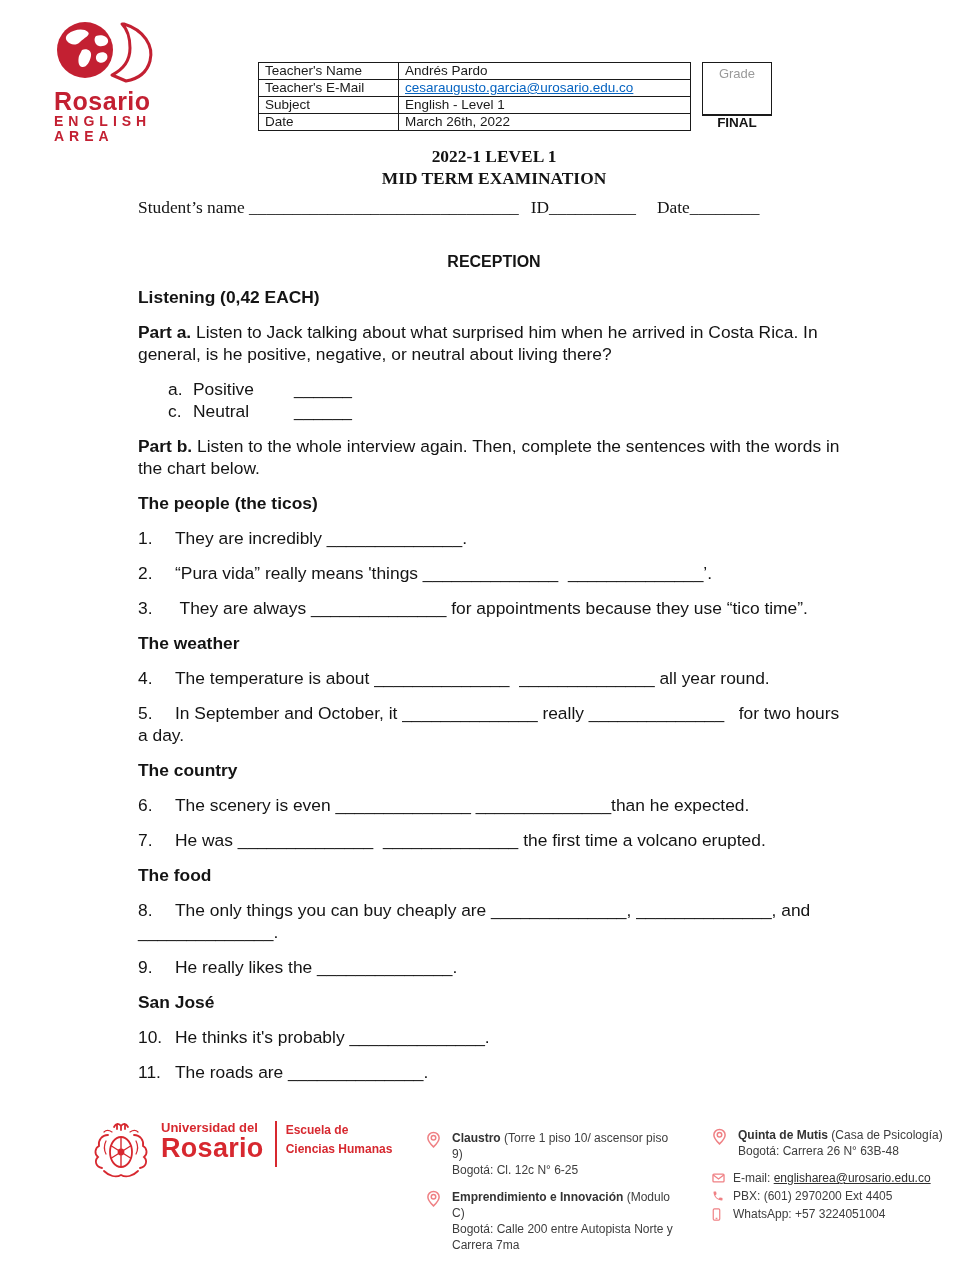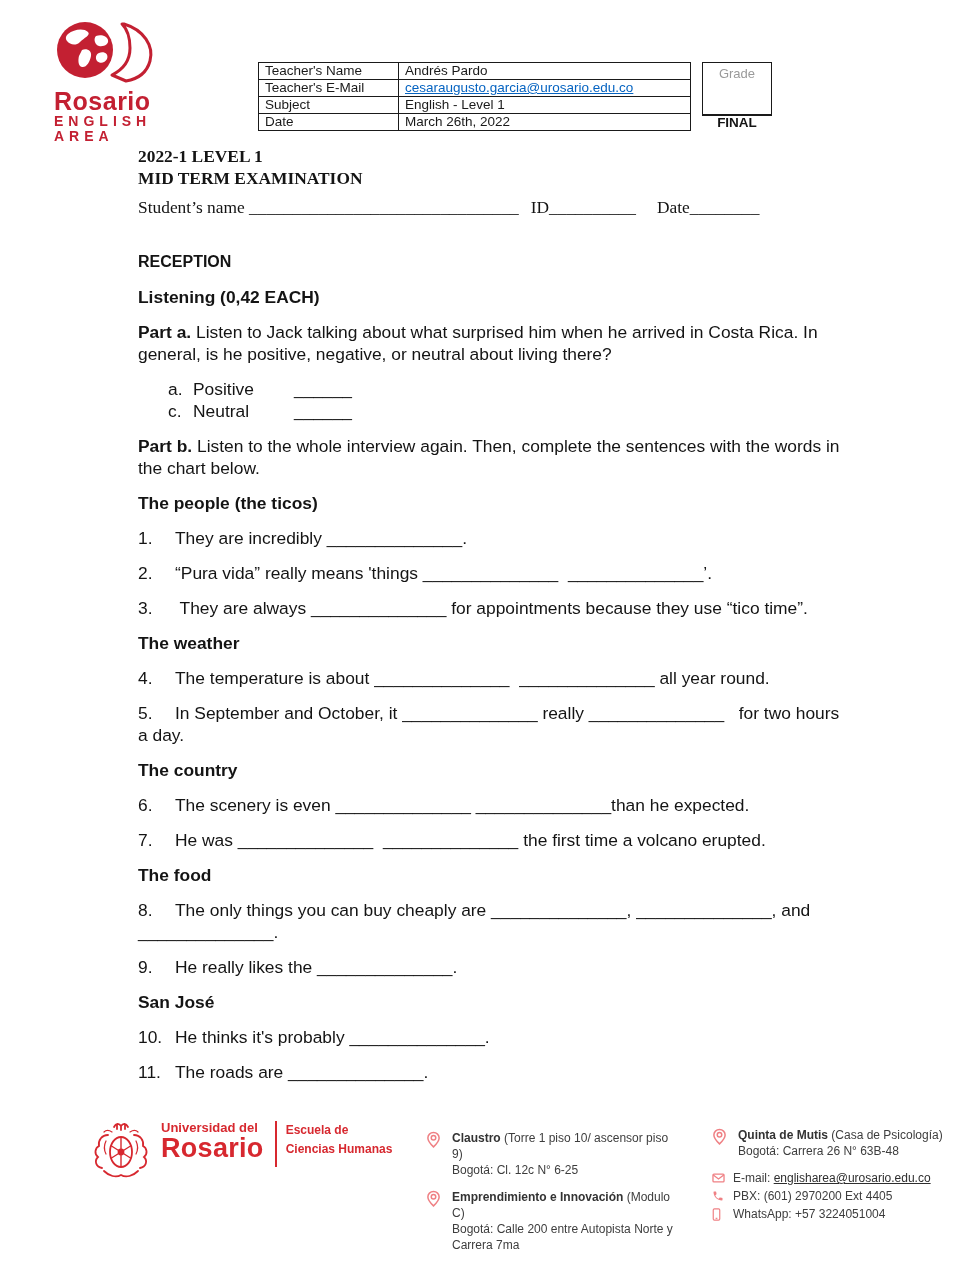--- a/index.html
+++ b/index.html
@@ -33,21 +33,21 @@
   td.it-value{width:292px}
   .email-link{color:var(--link-blue);text-decoration:underline}
   #grade-box{position:absolute;left:444px;top:0;width:70px;height:54px;border:1px solid #1a1a1a}
   #grade-box .grade-label{color:var(--grade-gray);font-size:13px;text-align:center;padding-top:3px;height:51px}
   #grade-box .final-cell{border-top:1px solid #1a1a1a;height:17px;text-align:center;font-size:13.5px;font-weight:600;line-height:16px}
 
   
   #content{left:138px;top:145px;width:712px;font-size:17.4px;line-height:22px}
   #content p{margin:0 0 13px}
   .serif{font-family:"Liberation Serif",serif}
-  .tc{}
+  .tc{text-align:center}
   .b{font-weight:bold}
   .pre{white-space:pre-wrap}
   .title-line{margin:0 !important;font-weight:bold}
   .student-line{margin:7px 0 33px !important}
   .reception{font-size:16px;margin-bottom:13px !important}
   .opt-block{margin:0 0 13px}
   .opt-row{line-height:22px}
   .opt-letter{display:inline-block;margin-left:30px;width:25px}
   .opt-label{display:inline-block;width:101px}
   .num{display:inline-block;width:37px}

